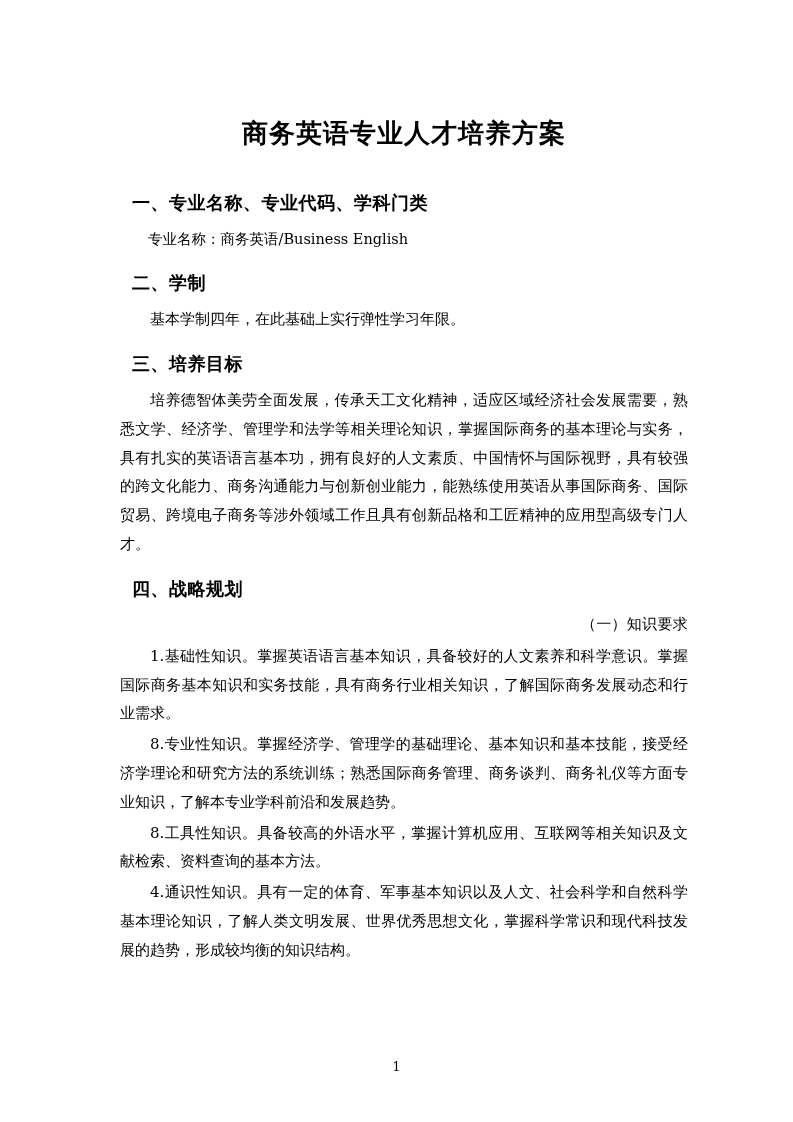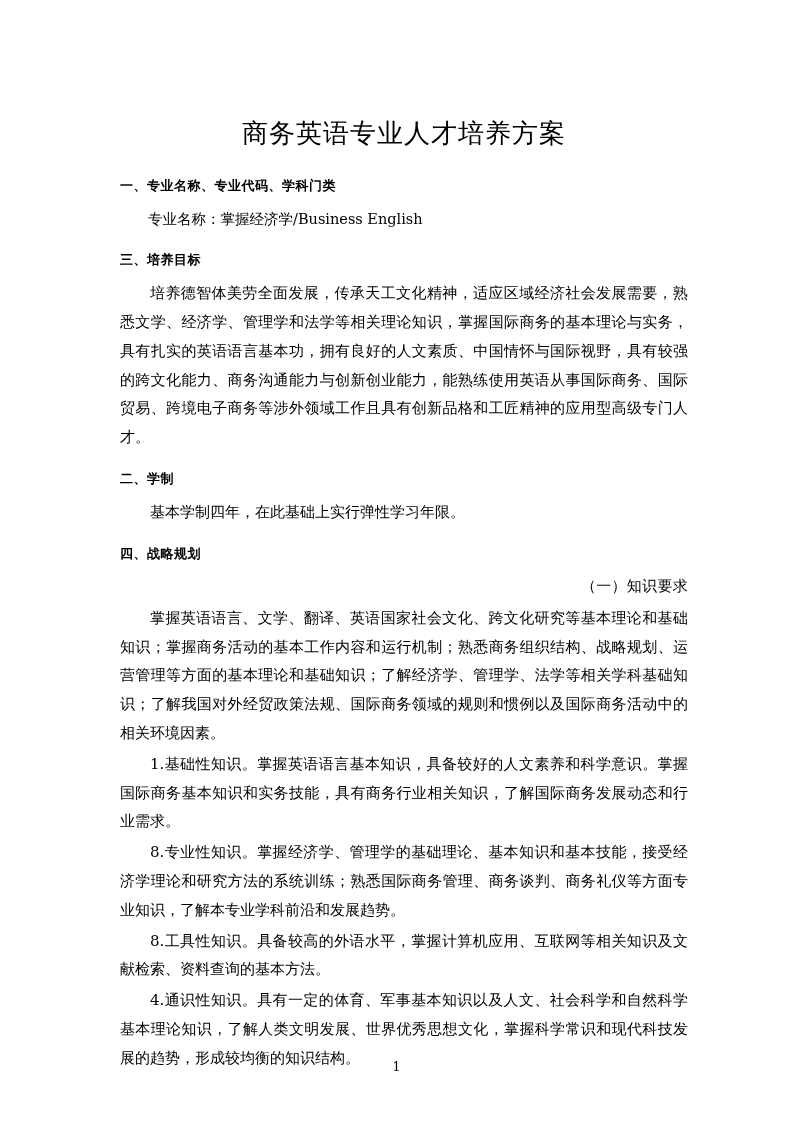--- a/index.html
+++ b/index.html
@@ -17,29 +17,29 @@
     height: 1122px;
     margin: 0 auto;
     background: #ffffff;
     box-sizing: border-box;
     padding: 96px 105px 60px 120px;
     overflow: hidden;
   }
   .doc-title {
     text-align: center;
     font-size: 26px;
-    font-weight: normal;
+    font-weight: bold;
     letter-spacing: 1px;
-    margin: 20px 0 26px 0;
+    margin: 20px 0 40px 0;
     font-family: "DejaVu Sans", "Liberation Sans", sans-serif;
   }
   .h-section {
-    font-size: 13px;
+    font-size: 18px;
     font-weight: bold;
-    margin: 18px 0 10px 0;
+    margin: 18px 0 10px 12px;
     letter-spacing: 0.5px;
     font-family: "DejaVu Sans", "Liberation Sans", sans-serif;
   }
   .h-sub {
     font-size: 15px;
     margin: 14px 0 8px 0;
     letter-spacing: 0.3px;
     text-align: right;
   }
   .indent-line {
@@ -69,37 +69,36 @@
 </style>
 </head>
 <body>
 
 <div class="page">
 
   <h1 class="doc-title">商务英语专业人才培养方案</h1>
 
   <div class="block">
     <div class="h-section">一、专业名称、专业代码、学科门类</div>
-    <div class="indent-line">专业名称：掌握经济学/Business English</div>
+    <div class="indent-line">专业名称：商务英语/Business English</div>
+  </div>
+
+  <div class="block">
+    <div class="h-section">二、学制</div>
+    <p class="body">基本学制四年，在此基础上实行弹性学习年限。</p>
   </div>
 
   <div class="block">
     <div class="h-section">三、培养目标</div>
     <p class="body">培养德智体美劳全面发展，传承天工文化精神，适应区域经济社会发展需要，熟悉文学、经济学、管理学和法学等相关理论知识，掌握国际商务的基本理论与实务，具有扎实的英语语言基本功，拥有良好的人文素质、中国情怀与国际视野，具有较强的跨文化能力、商务沟通能力与创新创业能力，能熟练使用英语从事国际商务、国际贸易、跨境电子商务等涉外领域工作且具有创新品格和工匠精神的应用型高级专门人才。</p>
   </div>
 
   <div class="block">
-    <div class="h-section">二、学制</div>
-    <p class="body">基本学制四年，在此基础上实行弹性学习年限。</p>
-  </div>
-
-  <div class="block">
     <div class="h-section">四、战略规划</div>
     <div class="h-sub">（一）知识要求</div>
-    <p class="body">掌握英语语言、文学、翻译、英语国家社会文化、跨文化研究等基本理论和基础知识；掌握商务活动的基本工作内容和运行机制；熟悉商务组织结构、战略规划、运营管理等方面的基本理论和基础知识；了解经济学、管理学、法学等相关学科基础知识；了解我国对外经贸政策法规、国际商务领域的规则和惯例以及国际商务活动中的相关环境因素。</p>
     <p class="body">1.基础性知识。掌握英语语言基本知识，具备较好的人文素养和科学意识。掌握国际商务基本知识和实务技能，具有商务行业相关知识，了解国际商务发展动态和行业需求。</p>
     <p class="body">8.专业性知识。掌握经济学、管理学的基础理论、基本知识和基本技能，接受经济学理论和研究方法的系统训练；熟悉国际商务管理、商务谈判、商务礼仪等方面专业知识，了解本专业学科前沿和发展趋势。</p>
     <p class="body">8.工具性知识。具备较高的外语水平，掌握计算机应用、互联网等相关知识及文献检索、资料查询的基本方法。</p>
     <p class="body">4.通识性知识。具有一定的体育、军事基本知识以及人文、社会科学和自然科学基本理论知识，了解人类文明发展、世界优秀思想文化，掌握科学常识和现代科技发展的趋势，形成较均衡的知识结构。</p>
   </div>
 
   <div class="page-number">1</div>
 
 </div>
 

